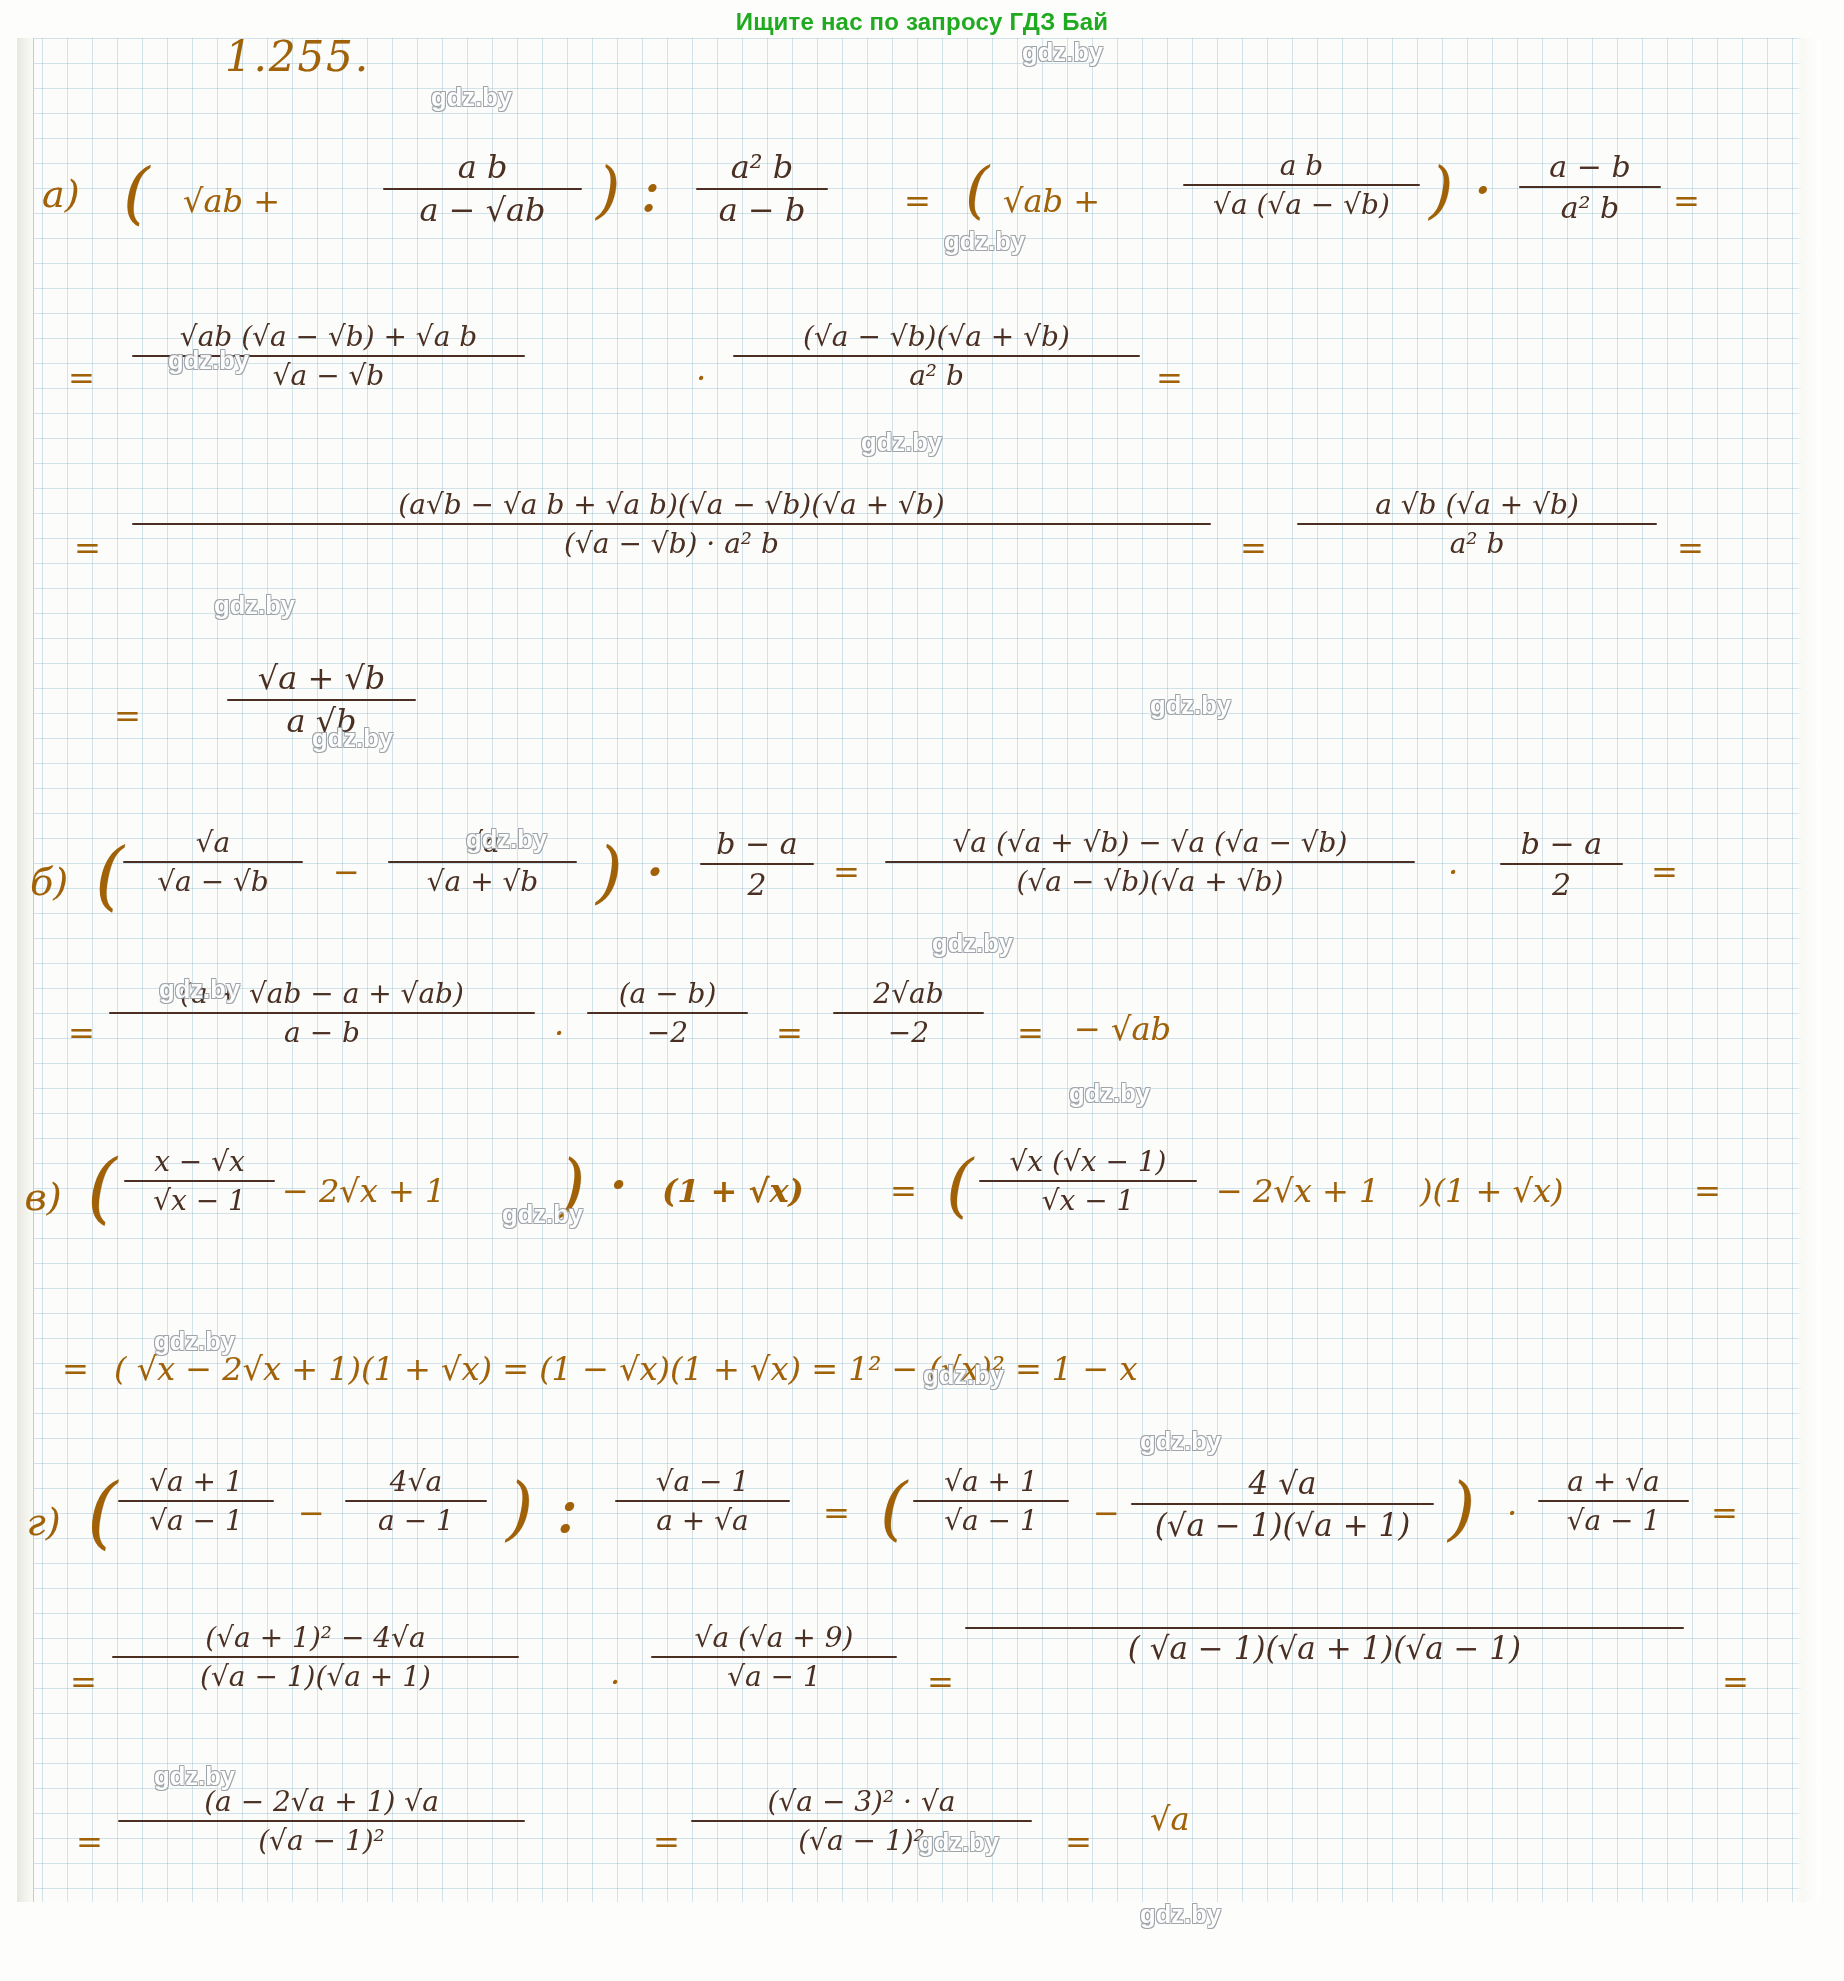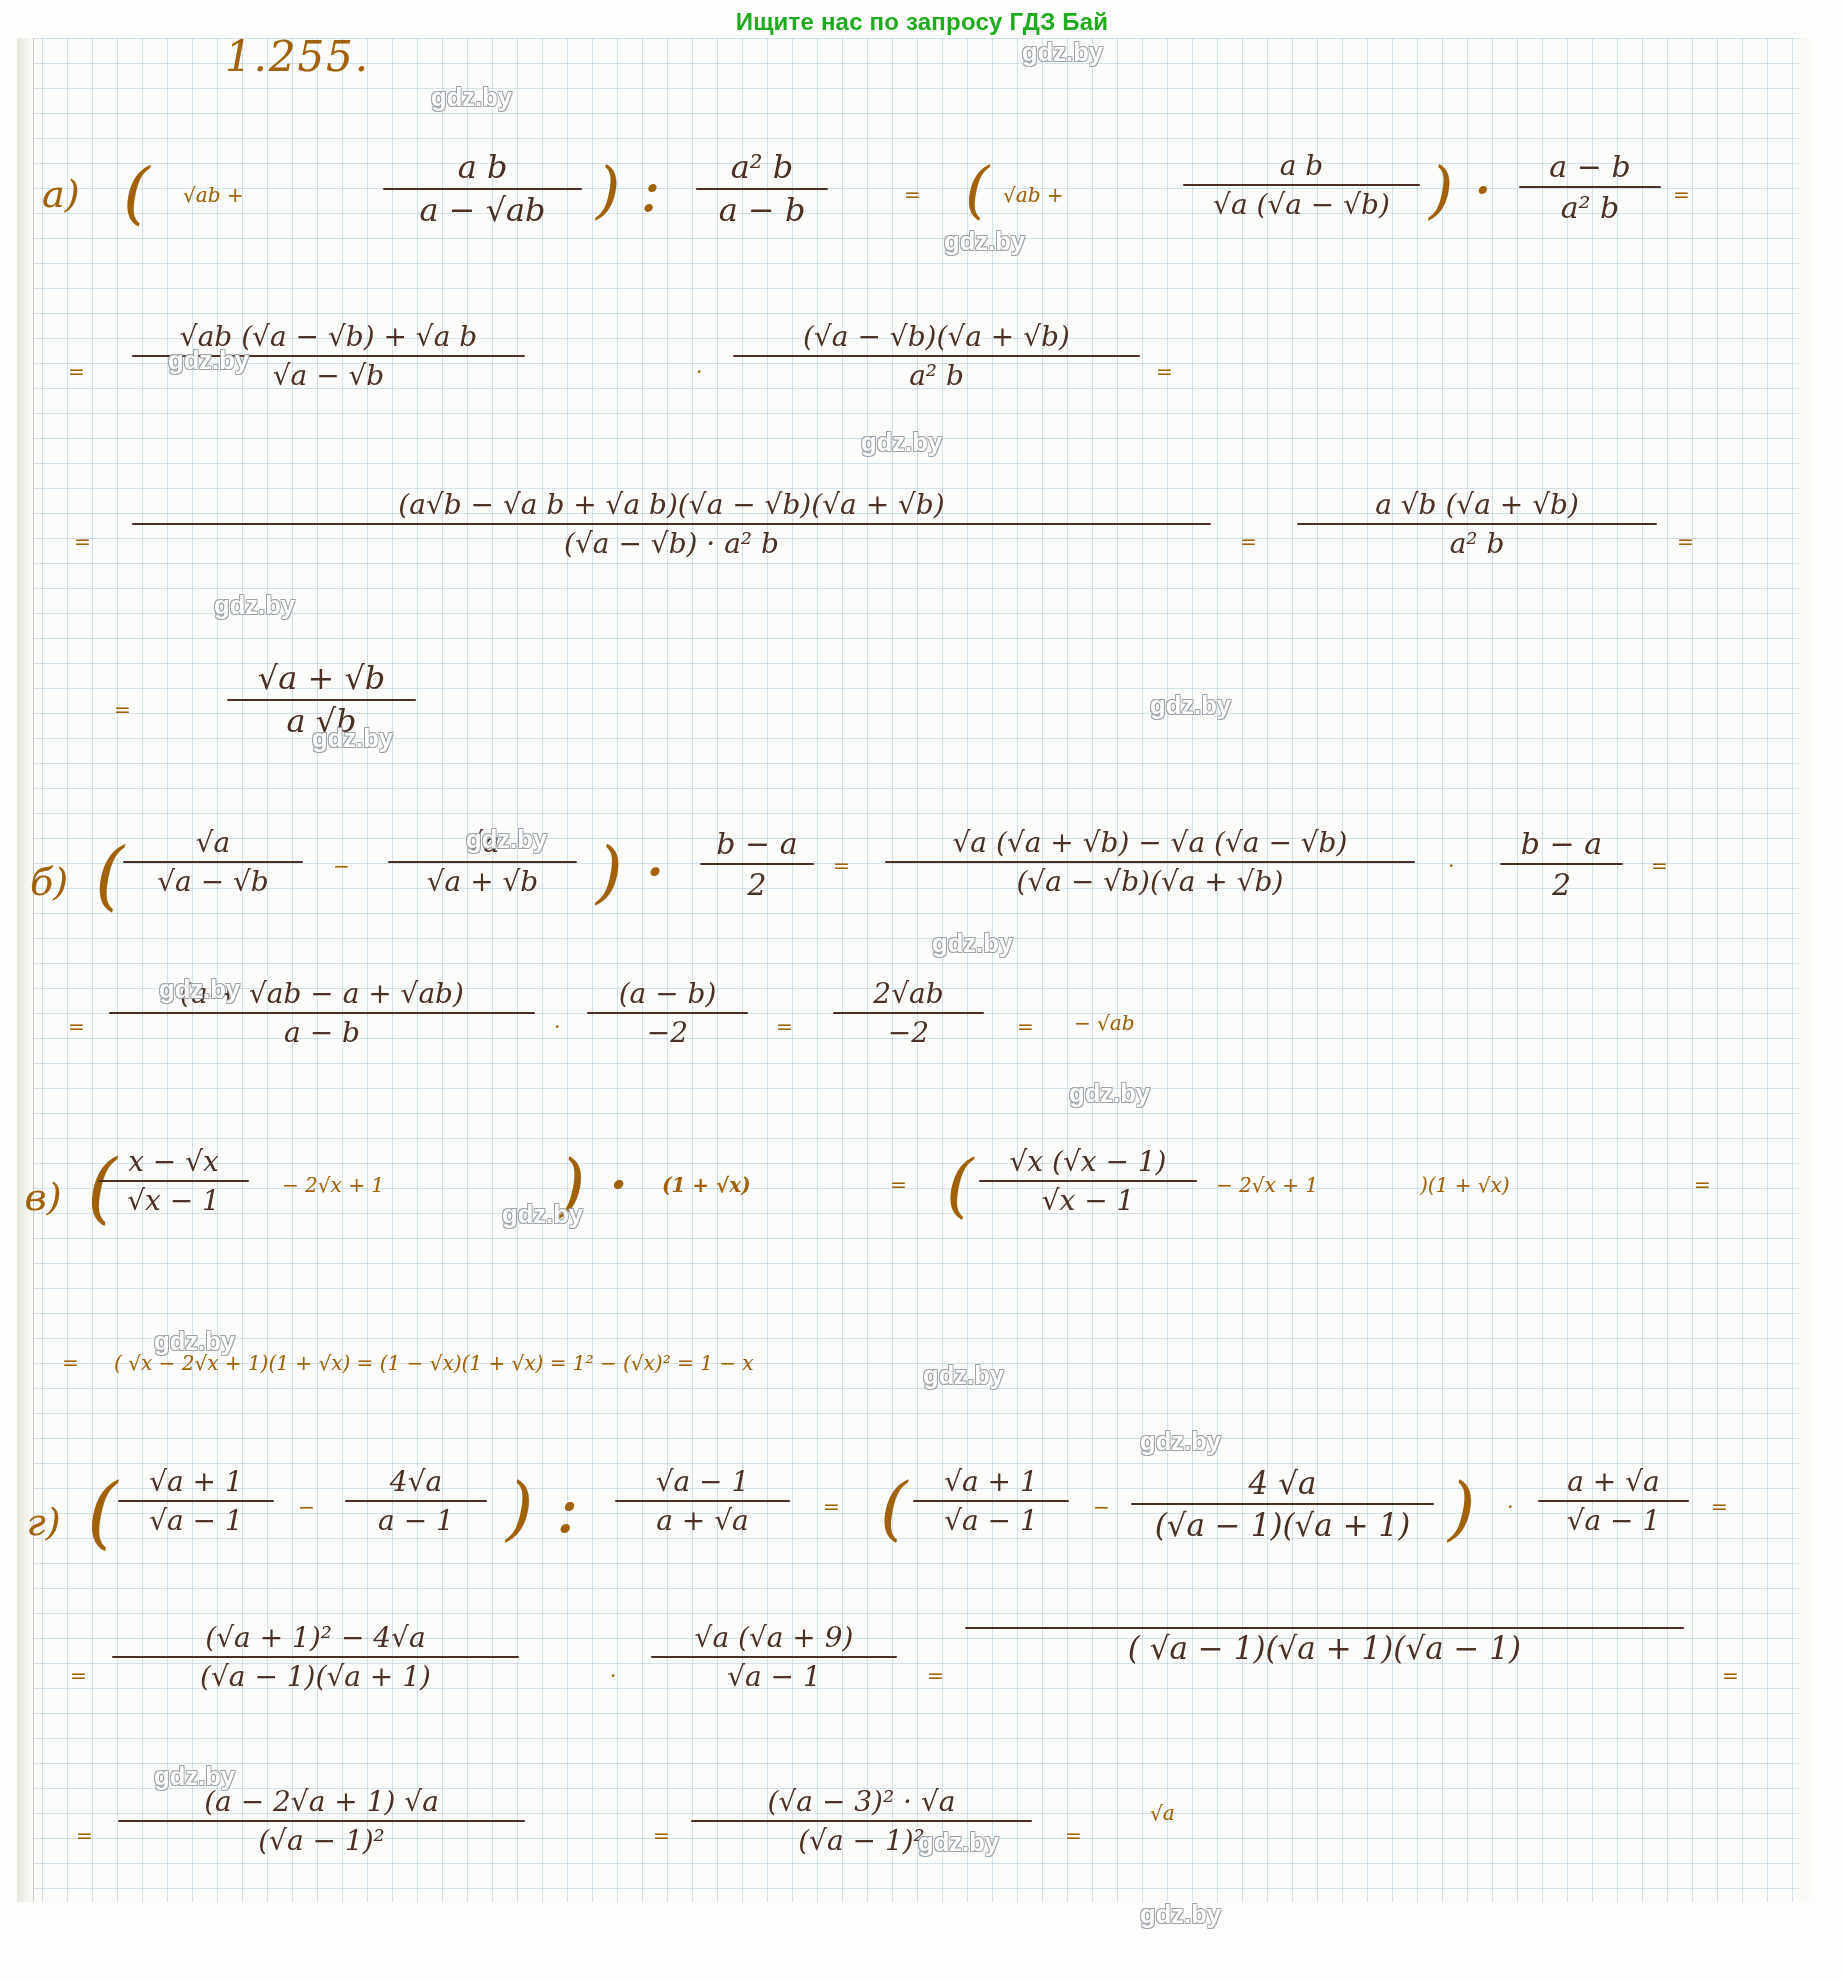--- a/index.html
+++ b/index.html
@@ -63,21 +63,21 @@
   .hw {
     position: absolute;
     color: #a16207;
     font-family: "DejaVu Serif", serif;
     font-style: italic;
     white-space: nowrap;
     line-height: 1;
     text-shadow: 0.4px 0.4px 0 rgba(74,47,34,0.18);
   }
   .hw.big { font-size: 38px; }
-  .hw.mid { font-size: 20px; text-align: center; }
+  .hw.mid { font-size: 32px; text-align: center; }
   .task-no {
     font-size: 42px;
     letter-spacing: 1.9px;
   }
   
   .frac {
     position: absolute;
     display: inline-block;
     text-align: center;
     color: #4a2f22;
@@ -255,21 +255,21 @@
   <div class="frac f30" style="left:833px; top:979px; width:151px;">
     <span class="num">2√ab</span>
     <span class="bar"></span>
     <span class="den">−2</span>
   </div>
   <div class="hw mid" style="left:1017px; top:1017px;">=</div>
   <div class="hw mid" style="left:1074px; top:1013px;">− √ab</div>
 
   <div class="hw big" style="left:24.6px; top:1178px;">в)</div>
   <div class="hw" style="left:87px; top:1150px; font-size:76px;">(</div>
-  <div class="frac f30" style="left:98px; top:1147px; width:151px;">
+  <div class="frac f30" style="left:124px; top:1147px; width:151px;">
     <span class="num">x − √x</span>
     <span class="bar"></span>
     <span class="den">√x − 1</span>
   </div>
   <div class="hw mid" style="left:282px; top:1175px;">− 2√x  + 1</div>
   <div class="hw" style="left:558px; top:1150px; font-size:70px;">)  ·</div>
   <div class="hw mid" style="left:662px; top:1175px;font-weight:bold;">(1 + √x)</div>
   <div class="hw mid" style="left:890px; top:1175px;">=</div>
   <div class="hw" style="left:946px; top:1150px; font-size:70px;">(</div>
   <div class="frac f30" style="left:979px; top:1147px; width:218px;">

